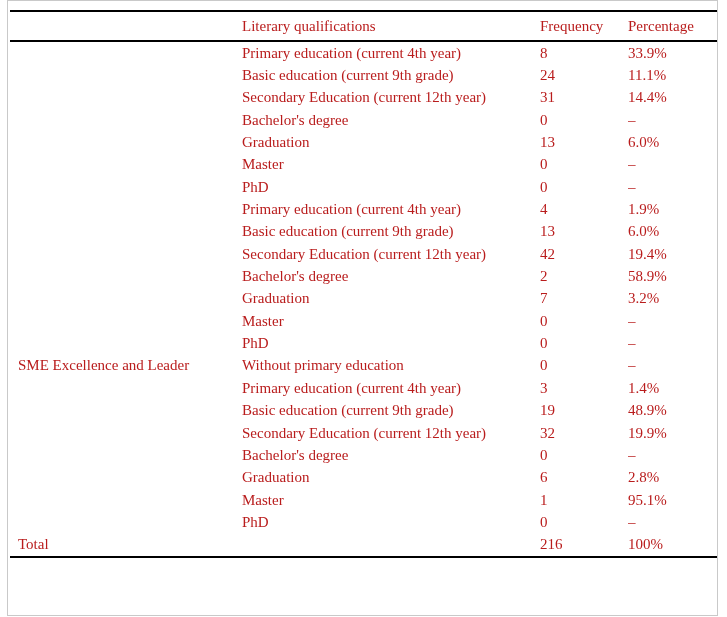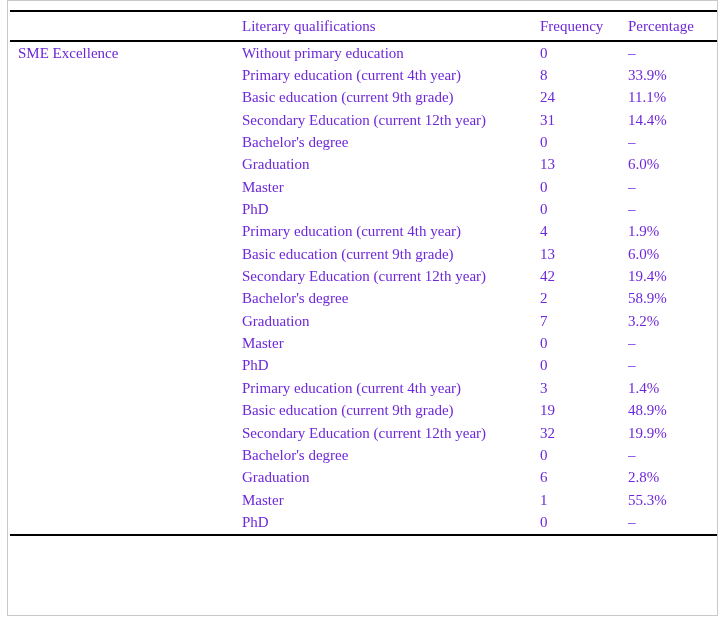--- a/index.html
+++ b/index.html
@@ -6,21 +6,21 @@
     margin: 0;
     padding: 0;
     background: #ffffff;
   }
   .page {
     position: relative;
     width: 727px;
     height: 617px;
     background: #ffffff;
     font-family: "Liberation Serif", "DejaVu Serif", serif;
-    color: #6d28d9;
+    color: #b91c1c;
     overflow: hidden;
   }
   .frame {
     position: absolute;
     left: 7px;
     top: 0;
     width: 711px;
     height: 616px;
     border: 1px solid #c9c9c9;
     box-sizing: border-box;
@@ -79,26 +79,20 @@
     <thead>
       <tr>
         <th class="first-col"></th>
         <th>Literary qualifications</th>
         <th>Frequency</th>
         <th>Percentage</th>
       </tr>
     </thead>
     <tbody id="table-body">
         <tr>
-          <td class="first-col">SME Excellence</td>
-          <td>Without primary education</td>
-          <td>0</td>
-          <td>–</td>
-        </tr>
-        <tr>
           <td class="first-col"></td>
           <td>Primary education (current 4th year)</td>
           <td>8</td>
           <td>33.9%</td>
         </tr>
         <tr>
           <td class="first-col"></td>
           <td>Basic education (current 9th grade)</td>
           <td>24</td>
           <td>11.1%</td>
@@ -169,20 +163,26 @@
           <td>0</td>
           <td>–</td>
         </tr>
         <tr>
           <td class="first-col"></td>
           <td>PhD</td>
           <td>0</td>
           <td>–</td>
         </tr>
         <tr>
+          <td class="first-col">SME Excellence and Leader</td>
+          <td>Without primary education</td>
+          <td>0</td>
+          <td>–</td>
+        </tr>
+        <tr>
           <td class="first-col"></td>
           <td>Primary education (current 4th year)</td>
           <td>3</td>
           <td>1.4%</td>
         </tr>
         <tr>
           <td class="first-col"></td>
           <td>Basic education (current 9th grade)</td>
           <td>19</td>
           <td>48.9%</td>
@@ -202,23 +202,29 @@
         <tr>
           <td class="first-col"></td>
           <td>Graduation</td>
           <td>6</td>
           <td>2.8%</td>
         </tr>
         <tr>
           <td class="first-col"></td>
           <td>Master</td>
           <td>1</td>
-          <td>55.3%</td>
+          <td>95.1%</td>
         </tr>
         <tr>
           <td class="first-col"></td>
           <td>PhD</td>
           <td>0</td>
           <td>–</td>
+        </tr>
+        <tr>
+          <td class="first-col">Total</td>
+          <td></td>
+          <td>216</td>
+          <td>100%</td>
         </tr>
       </tbody>
   </table>
 </div>
 
 </body></html>

